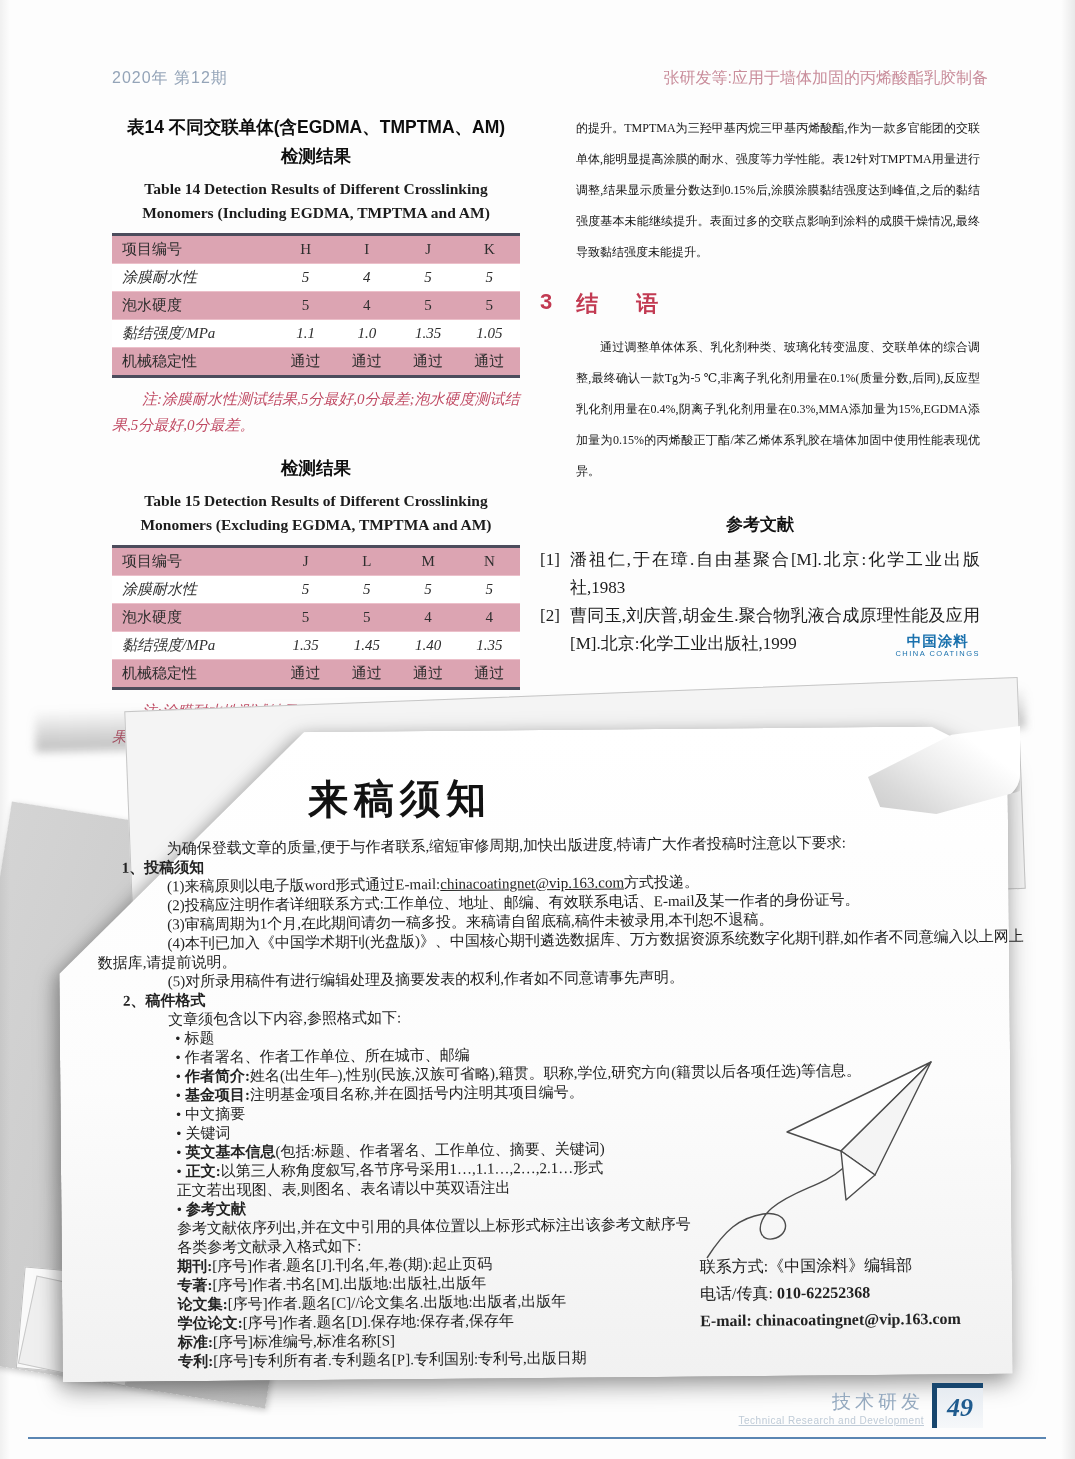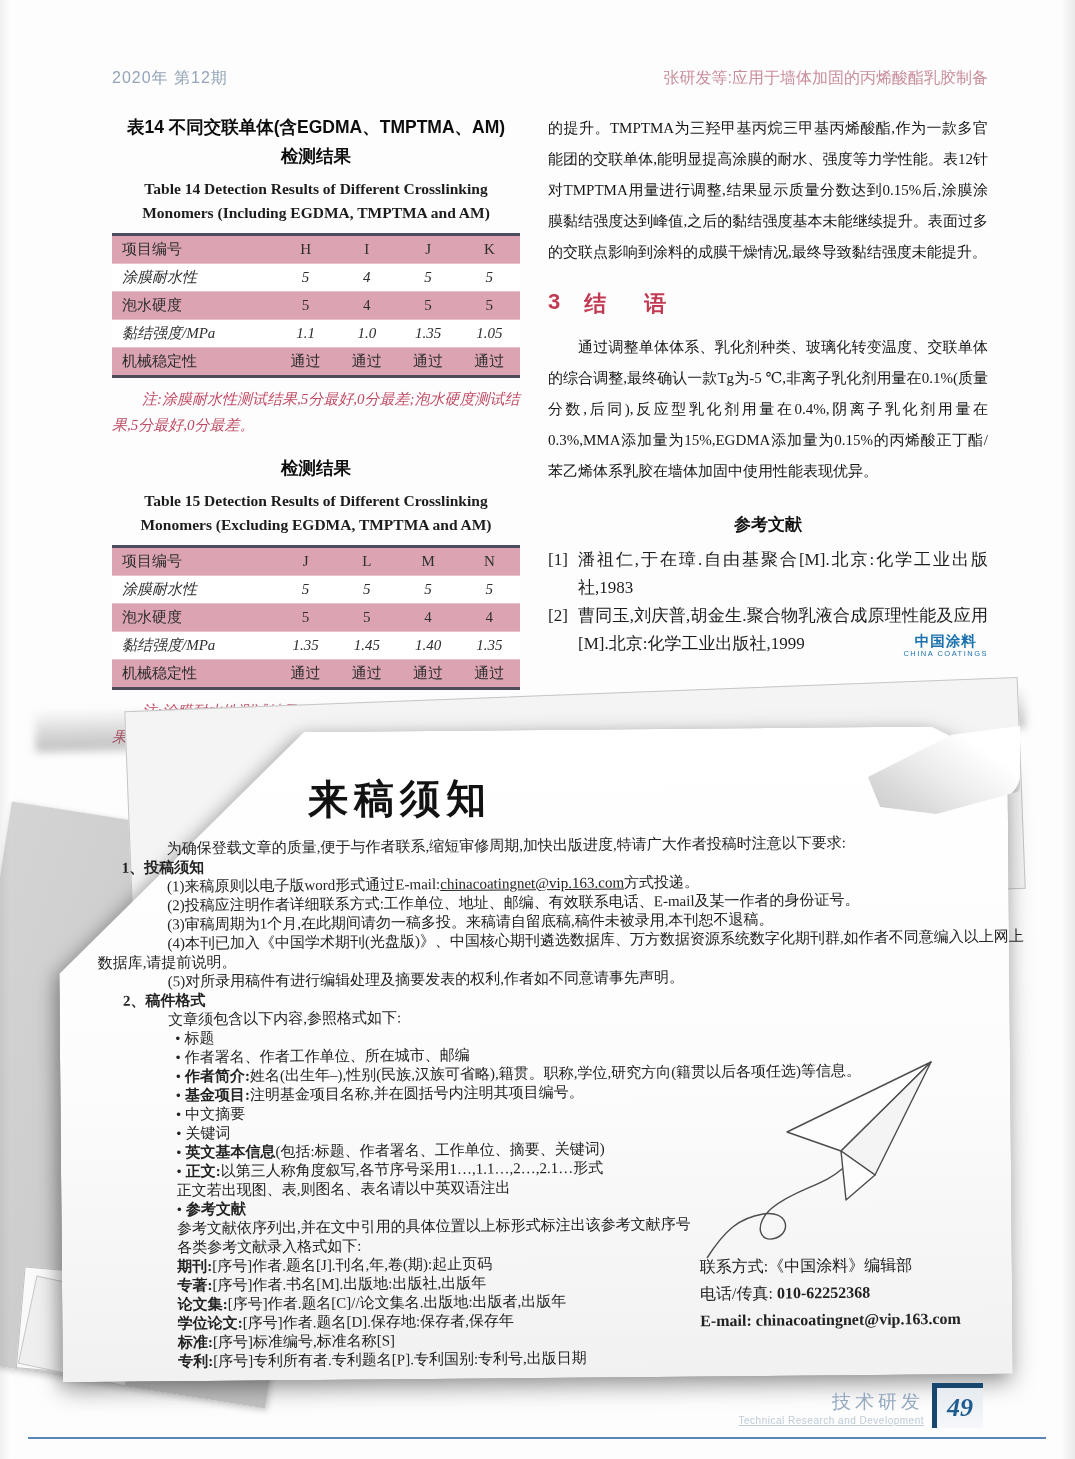--- a/index.html
+++ b/index.html
@@ -9,38 +9,38 @@
         background:linear-gradient(to left,rgba(0,0,0,.08),rgba(0,0,0,0));z-index:20;pointer-events:none;}
   .page::after{content:"";position:absolute;left:0;top:0;width:10px;height:100%;
         background:linear-gradient(to right,rgba(0,0,0,.05),rgba(0,0,0,0));z-index:20;pointer-events:none;}
 
   
   .top{position:absolute;left:112px;top:68px;width:876px;}
   .runhead{display:flex;justify-content:space-between;font-size:16px;
            font-family:"Liberation Sans","DejaVu Sans",sans-serif;}
   .runhead .issue{color:#94a4b8;letter-spacing:1px;}
   .runhead .rtitle{color:#c98d9b;}
-  .cols{display:flex;gap:28px;margin-top:24px;}
+  .cols{display:flex;gap:20px;margin-top:24px;}
   .col-l{width:408px;}
   .col-r{width:440px;position:relative;}
 
   .tbl-title-cn{text-align:center;font-weight:bold;font-size:17.5px;line-height:29px;color:#0d0d0d;
                 font-family:"Liberation Sans","DejaVu Sans",sans-serif;}
   .tbl-title-en{text-align:center;font-weight:bold;font-size:15.5px;line-height:24px;margin:6px 0 8px;}
   table.dtable{width:100%;border-collapse:collapse;table-layout:fixed;
                border-top:3px solid #4c4c5c;border-bottom:3px solid #4c4c5c;}
   table.dtable td{font-size:15px;text-align:center;color:#2e2e2e;height:27px;padding:0 2px;
                   border-top:1px solid #ecc0ca;}
   table.dtable tr:first-child td{border-top:none;}
   table.dtable td:first-child{text-align:left;padding-left:10px;width:37%;}
   tr.pink td{background:#dca4b2;}
   tr.lite td{background:#ffffff;font-style:italic;}
   .note{color:#c04a63;font-size:15px;line-height:26px;margin:8px 0 16px;text-indent:2em;font-style:italic;}
 
-  .para{font-size:15px;line-height:31px;text-align:justify;color:#161616;}
+  .para{font-size:12px;line-height:31px;text-align:justify;color:#161616;margin-left:36px;}
   .para.indent{text-indent:2em;}
   .sec-heading{margin:21px 0 13px;color:#c23a52;font-weight:bold;font-size:22px;display:flex;gap:24px;
                font-family:"Liberation Sans","DejaVu Sans",sans-serif;}
   .sec-heading .t{letter-spacing:16px;}
   .refs-heading{text-align:center;font-weight:bold;font-size:17px;margin:26px 0 10px;color:#111;}
   .refs-wrap{position:relative;}
   .ref{position:relative;padding-left:30px;font-size:17px;line-height:28px;text-align:justify;}
   .ref .num{position:absolute;left:0;}
   .logo{position:absolute;right:0;bottom:0;text-align:center;color:#1a71ad;line-height:1.1;
         font-family:"Liberation Sans","DejaVu Sans",sans-serif;}

